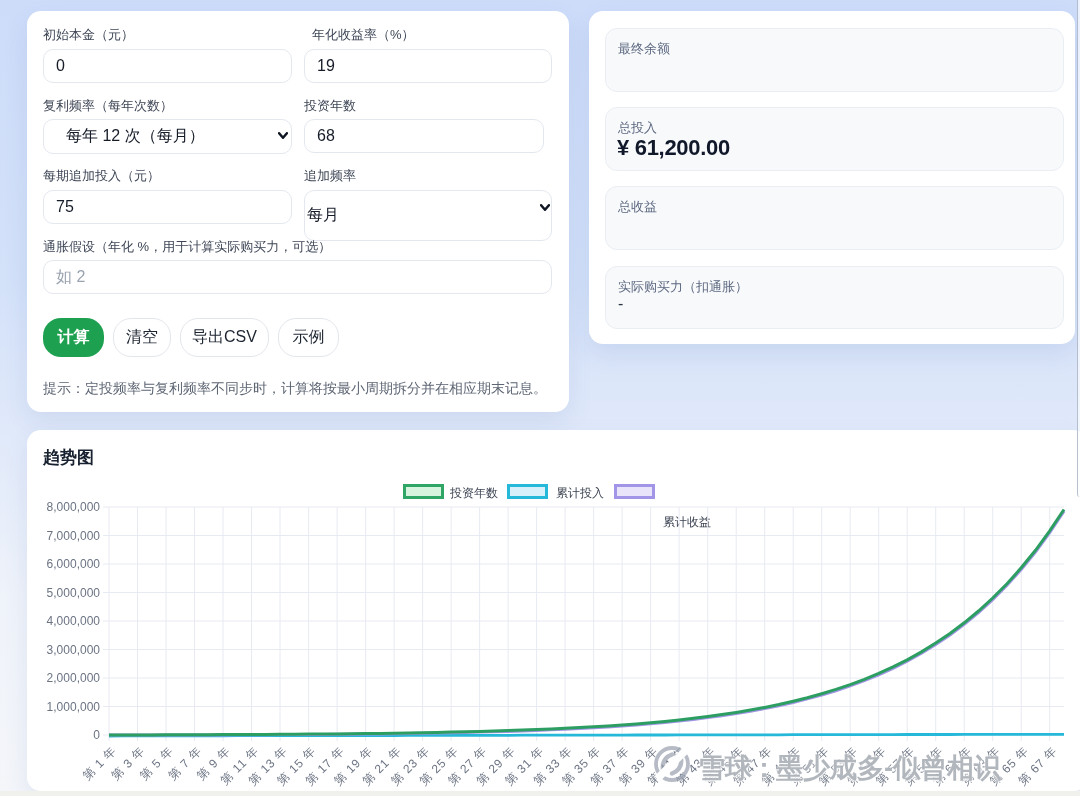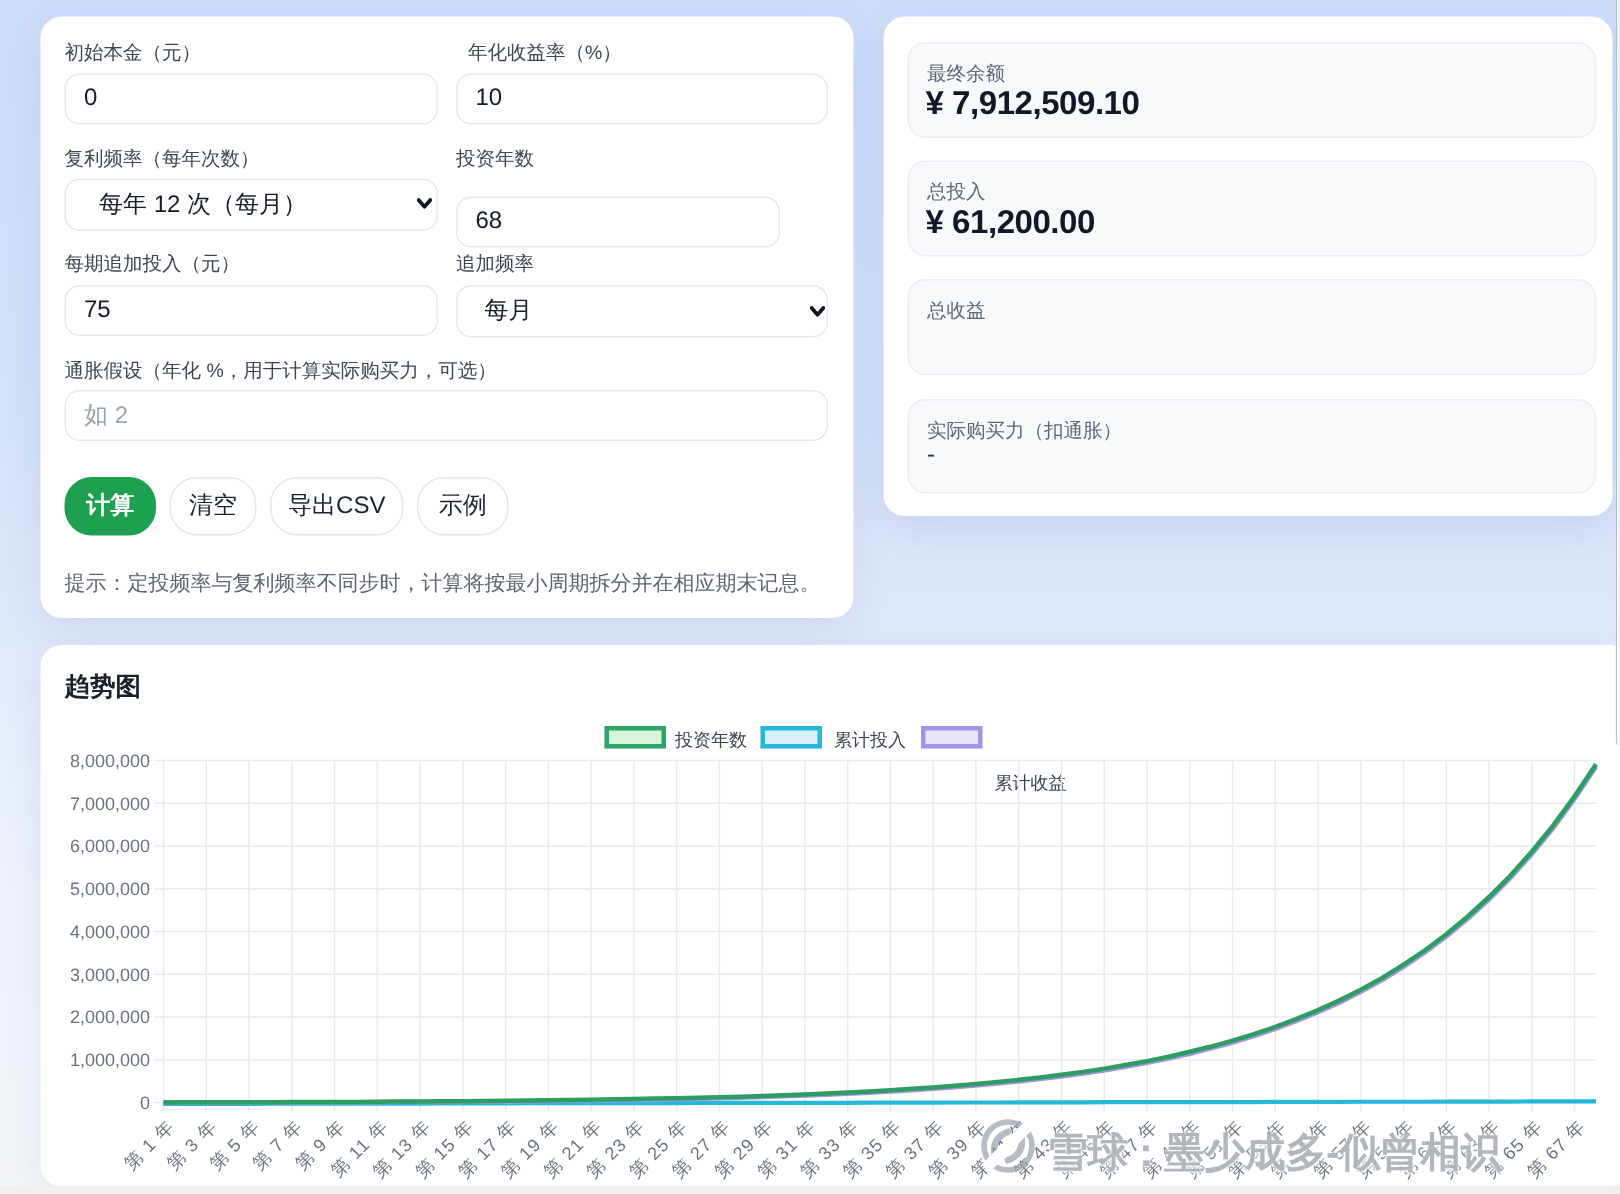--- a/index.html
+++ b/index.html
@@ -14,47 +14,46 @@
 .slab{position:absolute;left:12px;top:10.5px;font-size:13px;color:#5d6880}
 .sval{position:absolute;left:11px;top:27px;font-size:22px;font-weight:bold;color:#10182a;letter-spacing:-0.3px}
 .chev{position:absolute;width:12px;height:8px}
 </style></head>
 <body>
 
 <div class="card" style="left:27px;top:11px;width:542px;height:401px"></div>
 <div class="lbl" style="left:43px;top:27px">初始本金（元）</div>
 <div class="lbl" style="left:312px;top:27px">年化收益率（%）</div>
 <div class="inp" style="left:43px;top:49px;width:249px;height:34px">0</div>
-<div class="inp" style="left:304px;top:49px;width:248px;height:34px">10</div>
+<div class="inp" style="left:304px;top:49px;width:248px;height:34px">19</div>
 <div class="lbl" style="left:43px;top:98px">复利频率（每年次数）</div>
 <div class="lbl" style="left:304px;top:98px">投资年数</div>
 <div class="inp" style="left:43px;top:119px;width:249px;height:35px;padding-left:22px">每年 12 次（每月）</div>
 <svg class="chev" style="left:278px;top:132px;width:10px;height:8px" viewBox="0 0 10 8">
     <polyline points="1.1,1.3 5,5.8 8.9,1.3" fill="none" stroke="#101623" stroke-width="2.5" stroke-linecap="round" stroke-linejoin="round"></polyline>
   </svg>
-<div class="inp" style="left:304px;top:131px;width:216px;height:34px">68</div>
+<div class="inp" style="left:304px;top:119px;width:240px;height:34px">68</div>
 <div class="lbl" style="left:43px;top:168px">每期追加投入（元）</div>
 <div class="lbl" style="left:304px;top:168px">追加频率</div>
 <div class="inp" style="left:43px;top:190px;width:249px;height:34px">75</div>
-<div class="inp" style="left:304px;top:190px;width:248px;height:35px;padding-left:18px">每月</div>
+<div class="inp" style="left:304px;top:190px;width:248px;height:51px;padding-left:2px">每月</div>
 <svg class="chev" style="left:540px;top:204px;width:10px;height:8px" viewBox="0 0 10 8">
     <polyline points="1.1,1.3 5,5.8 8.9,1.3" fill="none" stroke="#101623" stroke-width="2.5" stroke-linecap="round" stroke-linejoin="round"></polyline>
   </svg>
 <div class="lbl" style="left:43px;top:239px">通胀假设（年化 %，用于计算实际购买力，可选）</div>
 <div class="inp" style="left:43px;top:260px;width:509px;height:34px;color:#9aa3b0">如 2</div>
 <div class="btn" style="left:43px;top:318px;width:61px;background:#1da150;color:#fff;font-weight:bold">计算</div>
 <div class="btn w" style="left:113px;top:318px;width:58px">清空</div>
 <div class="btn w" style="left:180px;top:318px;width:89px">导出CSV</div>
 <div class="btn w" style="left:278px;top:318px;width:61px">示例</div>
 <div class="lbl" style="left:43px;top:380px;color:#5d6573;font-size:14px">提示：定投频率与复利频率不同步时，计算将按最小周期拆分并在相应期末记息。</div>
 
 <div class="card" style="left:589px;top:11px;width:486px;height:333px"></div>
 <div class="sbox" style="top:28px">
     <div class="slab">最终余额</div>
-    <div class="sval">¥ 7,912,509.10</div>
   </div>
 <div class="sbox" style="top:107px">
     <div class="slab">总投入</div>
     <div class="sval">¥ 61,200.00</div>
   </div>
 <div class="sbox" style="top:186px">
     <div class="slab">总收益</div>
   </div>
 <div class="sbox" style="top:266px;height:63px">
     <div class="slab">实际购买力（扣通胀）</div>

